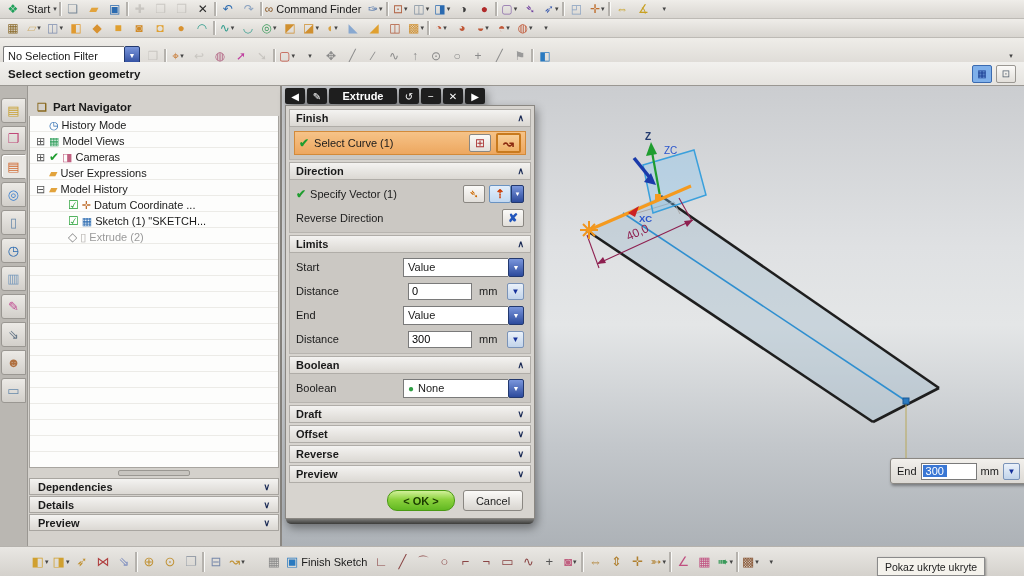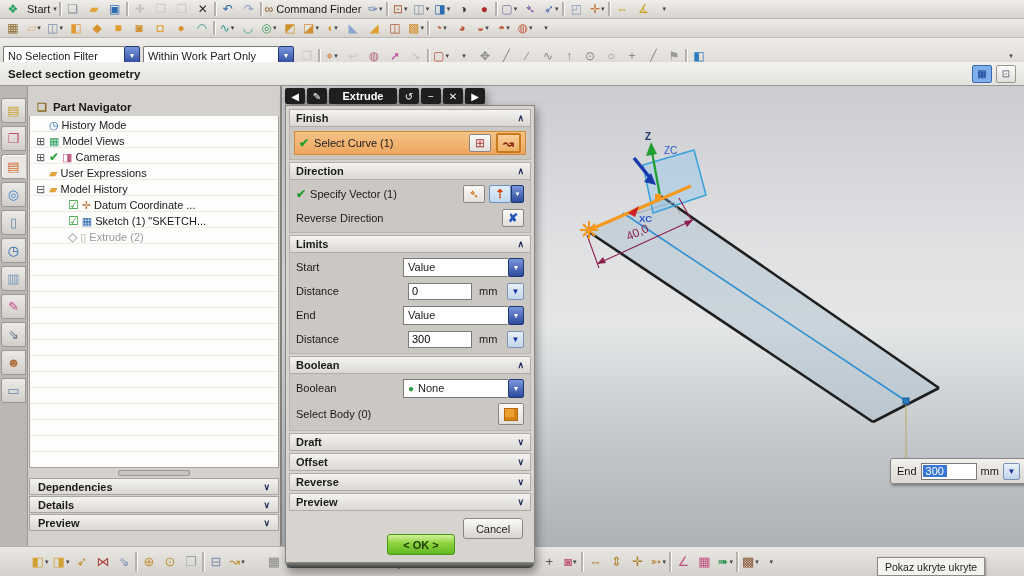--- a/index.html
+++ b/index.html
@@ -98,22 +98,22 @@
   .dd .dbtn{height:19px;}
   .noneicon{color:#2f9e44;font-size:10px;}
   .din{width:56px;height:15px;border:1px solid #7a7a7a;font-size:11px;padding:0 3px;font-family:inherit;background:#fff;}
   .unit{width:24px;padding-left:3px;}
   .spin{width:17px;height:17px;background:linear-gradient(#eaf1fa,#c2d4ea);border:1px solid #7a93b8;border-radius:2px;
         color:#15309a;font-size:8px;display:flex;align-items:center;justify-content:center;box-sizing:border-box;}
   .cubebtn{width:24px;height:20px;background:linear-gradient(#fbfaf8,#e2dfda);border:1px solid #8a8782;border-radius:2px;
            display:flex;align-items:center;justify-content:center;}
   .cube{width:12px;height:11px;background:#f0a030;border:1px solid #b06a10;box-shadow:inset -3px -3px 0 #d88418;}
   .dfooter{display:flex;justify-content:flex-end;gap:8px;padding:7px 8px 4px;}
-  .okbtn{min-width:66px;height:19px;border:1px solid #4a9a14;border-radius:3px;font-weight:bold;font-size:11px;color:#1a3a00;
-         background:linear-gradient(#d2f09a,#8cd23e 45%,#62b822);display:flex;align-items:center;justify-content:center;margin-top:16px;}
+  .okbtn{min-width:66px;height:19px;border:1px solid #4a9a14;border-radius:10px;font-weight:bold;font-size:11px;color:#1a3a00;
+         background:linear-gradient(#d2f09a,#8cd23e 45%,#62b822);display:flex;align-items:center;justify-content:center;}
   .cancelbtn{min-width:58px;height:19px;border:1px solid #8a8782;border-radius:3px;font-size:11px;color:#222;
          background:linear-gradient(#fbfaf8,#d8d5d0);display:flex;align-items:center;justify-content:center;}
   .dfoot{height:5px;background:linear-gradient(#7a7a78,#3c3c3a);border-radius:0 0 6px 6px;margin:0 1px;}
   
   #endbox{position:absolute;left:608px;top:372px;height:24px;display:flex;align-items:center;gap:4px;padding:0 6px;
           background:linear-gradient(#f2f0ec,#dcd9d4);border:1px solid #8a8782;border-radius:3px;
           box-shadow:1px 2px 3px rgba(0,0,0,.35);font-size:11px;z-index:4;}
   .einp{background:#fff;border:1px solid #7a7a7a;height:15px;width:52px;display:flex;align-items:center;padding:0 1px;}
   .einp .selv{background:#3a77d4;color:#fff;padding:0 3px;}
   
@@ -320,24 +320,20 @@
       <span class="caret">▾</span>
     </span>
     <span class="tbtn">
       <span class="caret">▾</span>
     </span>
   </div>
 
 <div id="selbar" class="tbrow">
   <div class="combo">
     <span class="field" style="width:112px">No Selection Filter</span>
-    <span class="dbtn">▼</span>
-  </div>
-  <div class="combo">
-    <span class="field" style="width:126px">Within Work Part Only</span>
     <span class="dbtn">▼</span>
   </div>
   <span class="group">
 
   <span class="tbtn disabled">
         <span class="g" style="color: rgb(168, 165, 160);">❐</span>
       </span>
       <span class="tbtn sep"></span>
       <span class="tbtn">
         <span class="g" style="color: rgb(200, 120, 48);">⌖</span>
@@ -689,26 +685,20 @@
           <div class="drow">
             <span class="rlabel">Boolean</span>
             <span class="dd">
               <span class="field">
                   <span class="noneicon">●</span>
                   <span>None</span>
                 </span>
               <span class="dbtn">▼</span>
             </span>
           </div>
-          <div class="drow" style="min-height:24px">
-            <span class="rlabel">Select Body (0)</span>
-            <span class="cubebtn">
-                <span class="cube"></span>
-              </span>
-          </div>
         </div>
 
         <div>
 
         <div class="dghead">
               <span>Draft</span>
               <span class="chev">∨</span>
             </div>
             <div class="dghead">
               <span>Offset</span>

